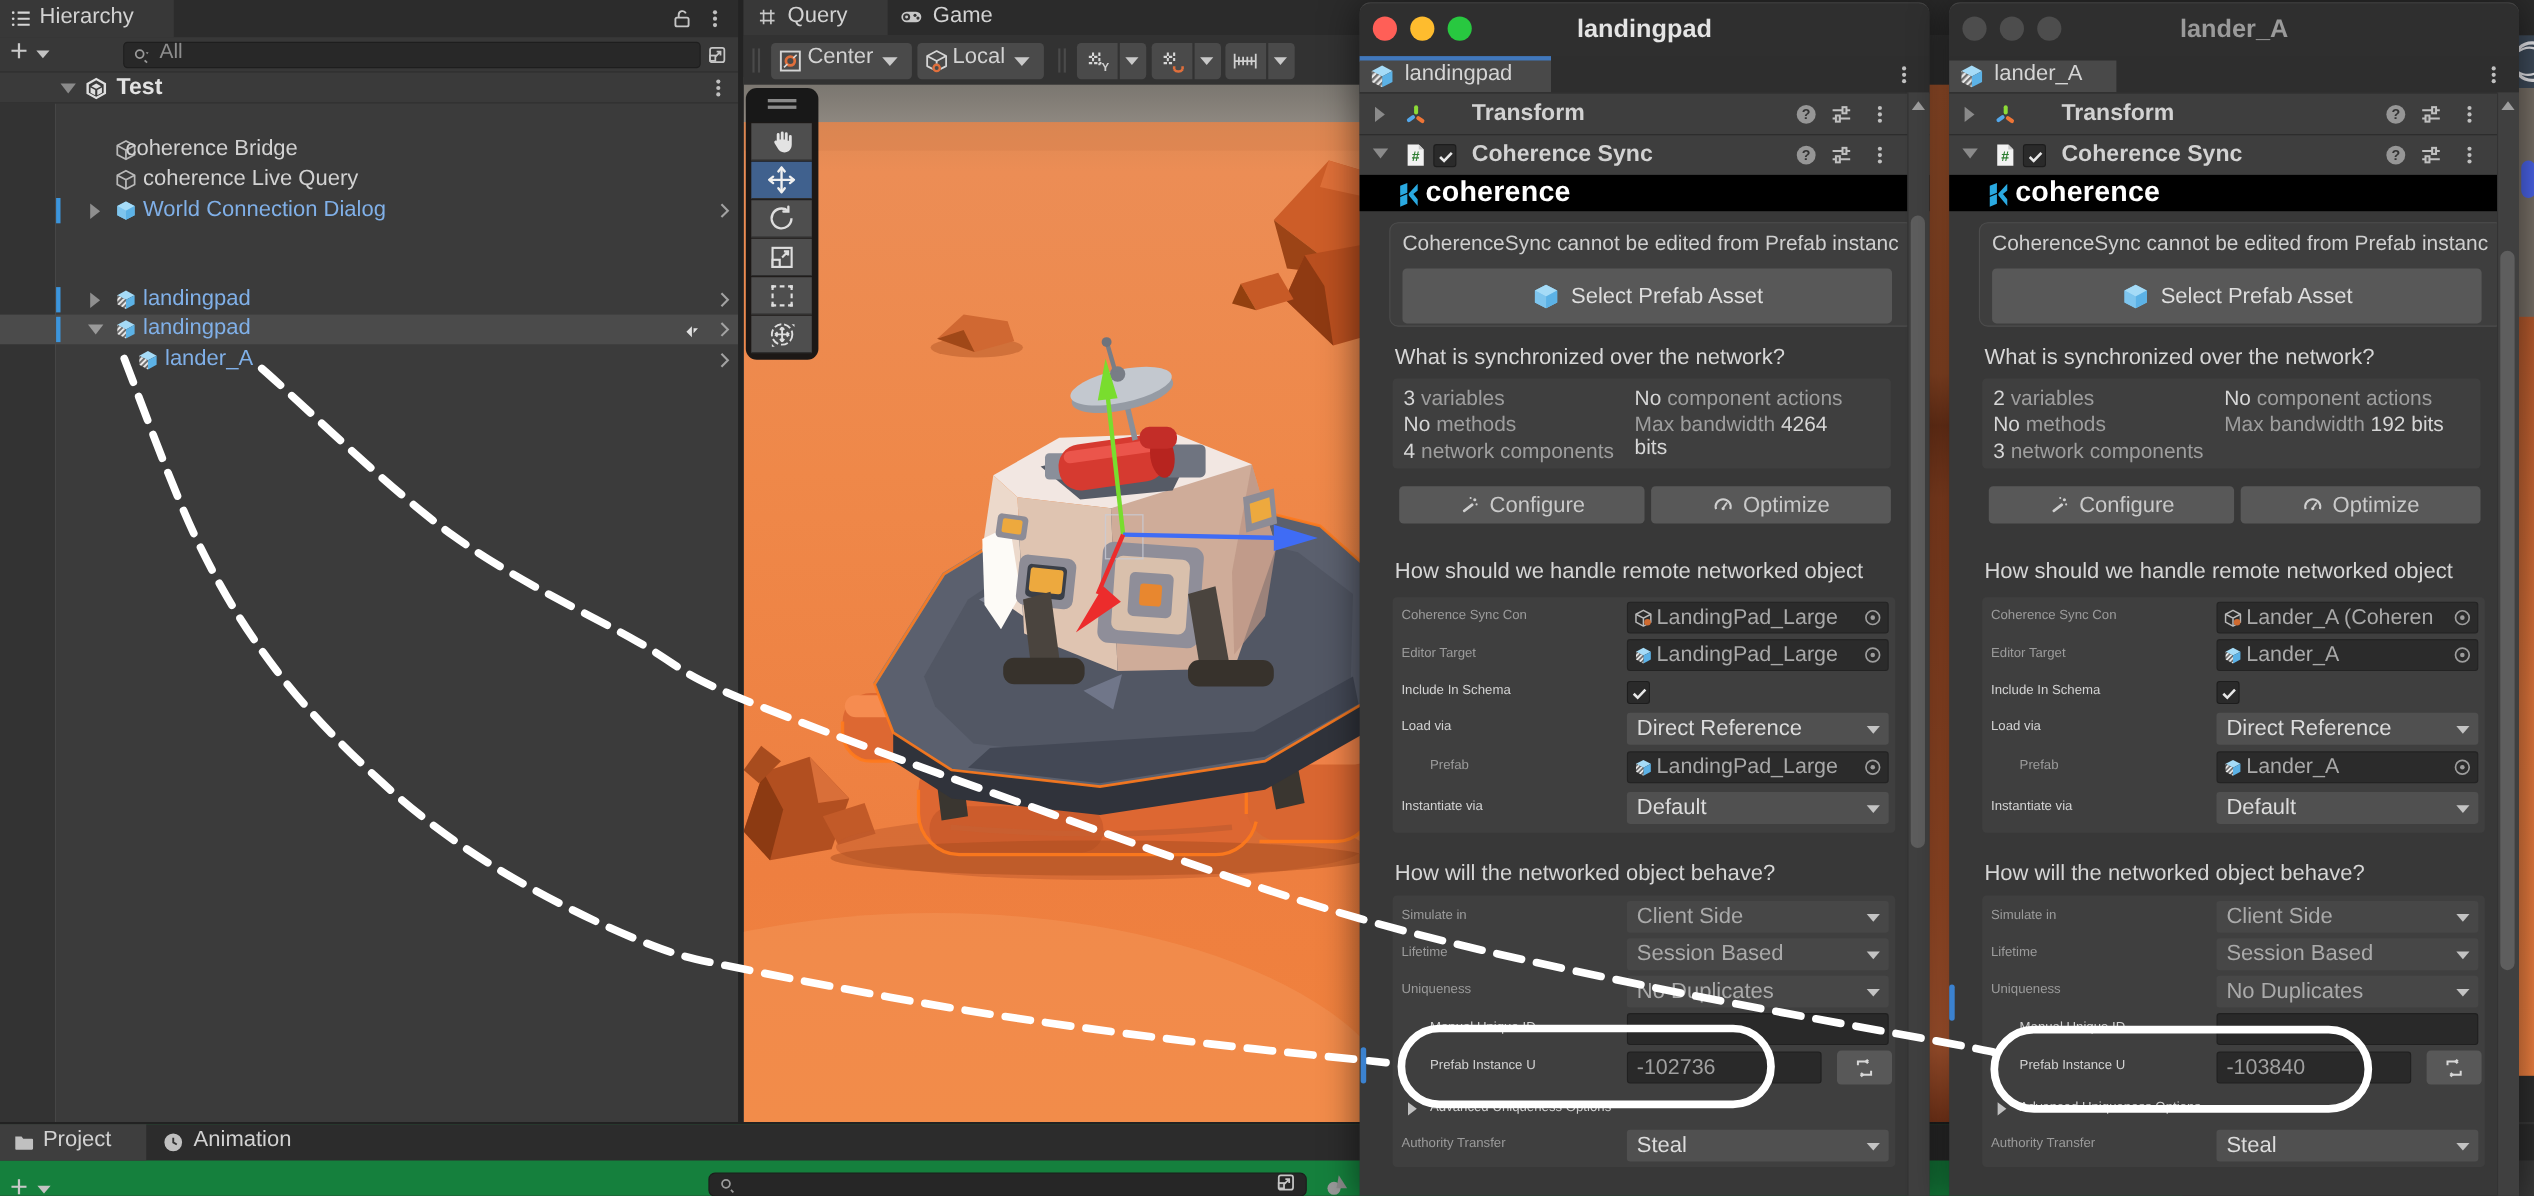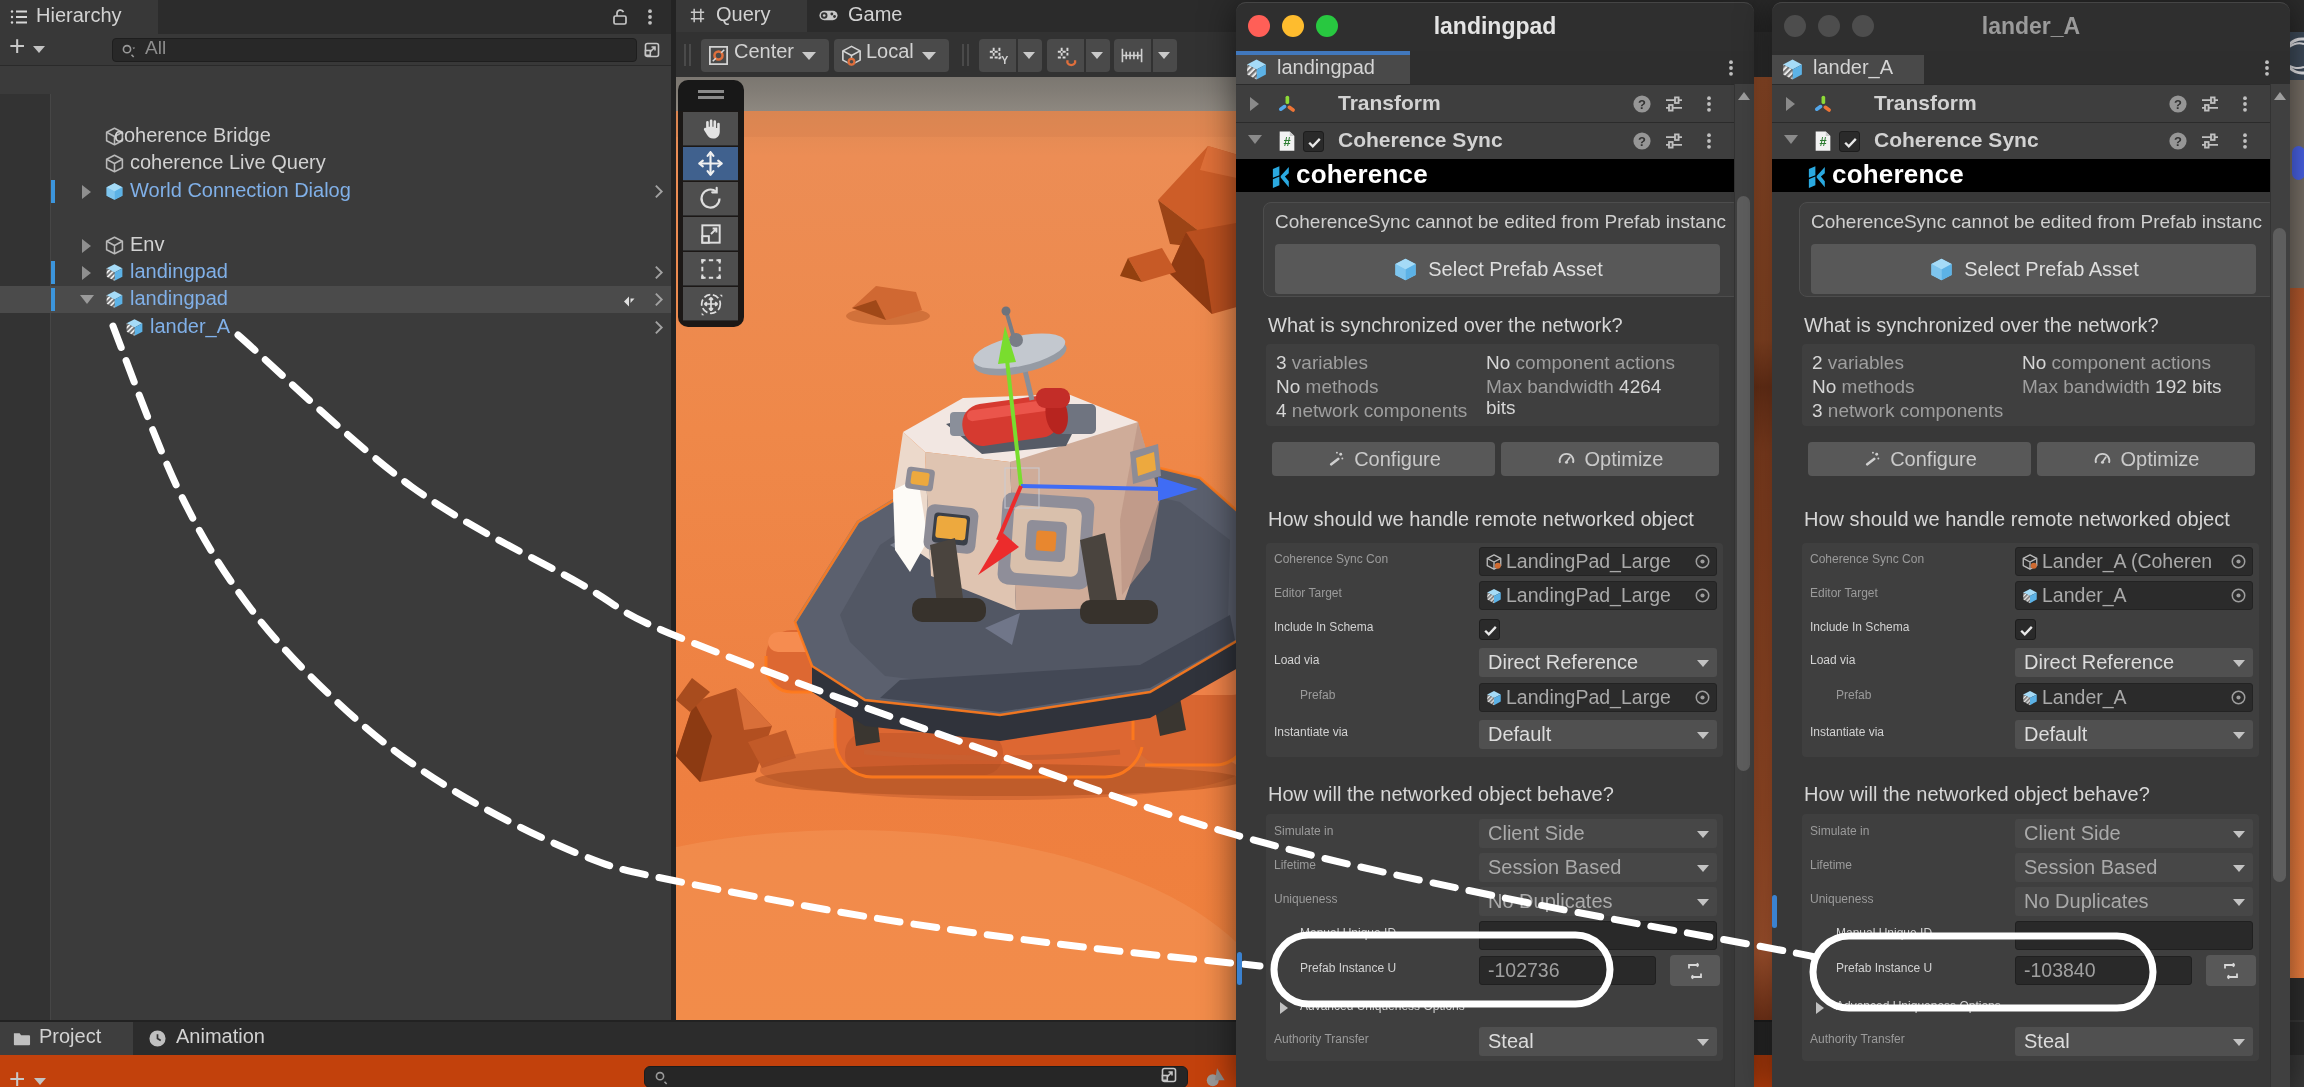--- a/index.html
+++ b/index.html
@@ -61,20 +61,35 @@
           <path d="M12.5 5.5 l2.6 0 -1.3 1.8Z" fill="#9a9a9a" stroke="none"></path>
         </svg></div>
 <div class="a" style="left:145px;top:3px;color:#8d8d8d;font-size:19px">All</div>
 <div class="a" style="left:641px;top:5px"><svg width="22" height="22" viewBox="0 0 22 22" fill="none" stroke="#c6c6c6" stroke-width="1.6">
           <rect x="4.5" y="4.5" width="13" height="13" rx="2"></rect>
           <path d="M9.5 12.5 14 8 M10.5 8H14v3.5"></path>
           <rect x="4.5" y="11.5" width="4.8" height="4.8" fill="#3a3a3a" stroke="#c6c6c6"></rect>
         </svg></div>
 </div>
 <div class="a" style="left:0;top:94px;width:51px;height:926px;background:#333333;border-right:1px solid #464646"></div>
+<div class="a" style="left:0;top:66px;width:671px;height:28px;background:#3a3a3a;border-bottom:1px solid #303030">
+<div class="a tri-d" style="left:55px;top:10px"></div>
+<div class="a" style="left:76px;top:3px"><svg width="23" height="23" viewBox="0 0 24 24">
+          <g fill="#dedede">
+            <path d="M12 1.8 21.3 7v10L12 22.2 2.7 17V7Z M12 4.2 5 8.1v7.8l7 3.9 7-3.9V8.1Z"></path>
+            <path d="M12 7.2 16.6 9.7 12 12.3 7.4 9.7Z M6.6 10.9 11 13.4v5L6.6 15.9Z M17.4 10.9 13 13.4v5l4.4-2.5Z" fill="#dedede"></path>
+          </g>
+        </svg></div>
+<div class="a txt bold" style="left:106px;top:1px;font-size:21px;color:#e2e2e2">Test</div>
+<div class="a" style="left:644px;top:5px"><svg width="18" height="18" viewBox="0 0 18 18" fill="#c0c0c0">
+          <circle cx="9" cy="3.2" r="1.9"></circle>
+          <circle cx="9" cy="9" r="1.9"></circle>
+          <circle cx="9" cy="14.8" r="1.9"></circle>
+        </svg></div>
+</div>
 <div class="row" style="top:123px">
 <div class="a" style="left:104px;top:3px"><svg width="21" height="21" viewBox="0 0 24 24">
           <g fill="none" stroke="#b9b9b9" stroke-width="1.8" stroke-linejoin="round">
             <path d="M12 2.5 21 7.2 v9.6 L12 21.5 3 16.8 V7.2 Z"></path>
             <path d="M3 7.2 12 12 21 7.2 M12 12 V21.5"></path>
           </g>
         </svg></div>
 <div class="a txt " style="left:114px;top:1px">coherence Bridge</div>
 </div>
 <div class="row" style="top:178px">
@@ -94,30 +109,20 @@
         </svg></div>
 </div>
 <div class="row" style="top:150px">
 <div class="a" style="left:104px;top:3px"><svg width="21" height="21" viewBox="0 0 24 24">
           <g fill="none" stroke="#b9b9b9" stroke-width="1.8" stroke-linejoin="round">
             <path d="M12 2.5 21 7.2 v9.6 L12 21.5 3 16.8 V7.2 Z"></path>
             <path d="M3 7.2 12 12 21 7.2 M12 12 V21.5"></path>
           </g>
         </svg></div>
 <div class="a txt " style="left:130px;top:1px">coherence Live Query</div>
-</div>
-<div class="row" style="top:232px">
-<div class="a tri-r" style="left:82px;top:7px;border-left-color:#8f8f8f"></div>
-<div class="a" style="left:104px;top:3px"><svg width="21" height="21" viewBox="0 0 24 24">
-          <g fill="none" stroke="#b9b9b9" stroke-width="1.8" stroke-linejoin="round">
-            <path d="M12 2.5 21 7.2 v9.6 L12 21.5 3 16.8 V7.2 Z"></path>
-            <path d="M3 7.2 12 12 21 7.2 M12 12 V21.5"></path>
-          </g>
-        </svg></div>
-<div class="a txt " style="left:130px;top:1px">Env</div>
 </div>
 <div class="row" style="top:259px">
 <div class="a" style="left:51px;top:2px;width:4px;height:23px;background:#3c95dc"></div>
 <div class="a tri-r" style="left:82px;top:7px;border-left-color:#8f8f8f"></div>
 <div class="a" style="left:104px;top:3px"><svg width="21" height="21" viewBox="0 0 24 24">
           <defs>
             <pattern id="st21" width="4" height="4" patternTransform="rotate(45)" patternUnits="userSpaceOnUse">
               <rect width="4" height="4" fill="#e8e8e8"></rect>
               <rect width="2" height="4" fill="#6e6e6e"></rect>
             </pattern>
@@ -448,21 +453,21 @@
       </svg>
     </div>
 <div class="a" style="left:7px;top:287px;width:55px;height:34px;background:#4e4e4e;border-bottom:1px solid #2e2e2e;display:flex;align-items:center;justify-content:center">
       <svg width="26" height="26" viewBox="0 0 24 24" fill="none" stroke="#dedede" stroke-width="1.6">
         <circle cx="12" cy="12" r="8.6" stroke-dasharray="6 2.4"></circle>
         <path d="M12 6v12M6 12h12M12 6l-1.8 2.2M12 6l1.8 2.2M12 18l-1.8-2.2M12 18l1.8-2.2M6 12l2.2-1.8M6 12l2.2 1.8M18 12l-2.2-1.8M18 12l-2.2 1.8"></path>
         <path d="M20 3.4 22.4 5.8V3.4Z M3.4 20 5.8 22.4H3.4Z" fill="#dedede" stroke="none"></path>
       </svg>
     </div>
 </div>
-<div class="a" style="left:0;top:1020px;width:1984px;height:67px;background:#c2410c;border-top:2px solid #222">
+<div class="a" style="left:0;top:1020px;width:1984px;height:67px;background:#15803d;border-top:2px solid #222">
 <div class="a" style="left:0;top:0;width:2304px;height:33px;background:#2c2c2c"></div>
 <div class="a" style="left:0;top:0;width:133px;height:33px;background:#3e3e3e"></div>
 <div class="a" style="left:12px;top:7px"><svg width="19" height="19" viewBox="0 0 20 20" fill="#c0c0c0">
         <path d="M2 4.5h6l1.6 2H18a1 1 0 0 1 1 1V16a1 1 0 0 1-1 1H2.8A.8.8 0 0 1 2 16.2Z"></path>
       </svg></div>
 <div class="a txt" style="left:39px;top:3px;font-size:20px">Project</div>
 <div class="a" style="left:148px;top:7px"><svg width="19" height="19" viewBox="0 0 20 20" fill="none" stroke="#c0c0c0">
         <circle cx="10" cy="10" r="7.6" stroke-width="1.8" fill="#c0c0c0"></circle>
         <path d="M10 5.5V10l3.4 2" stroke="#333" stroke-width="1.8"></path>
       </svg></div>

